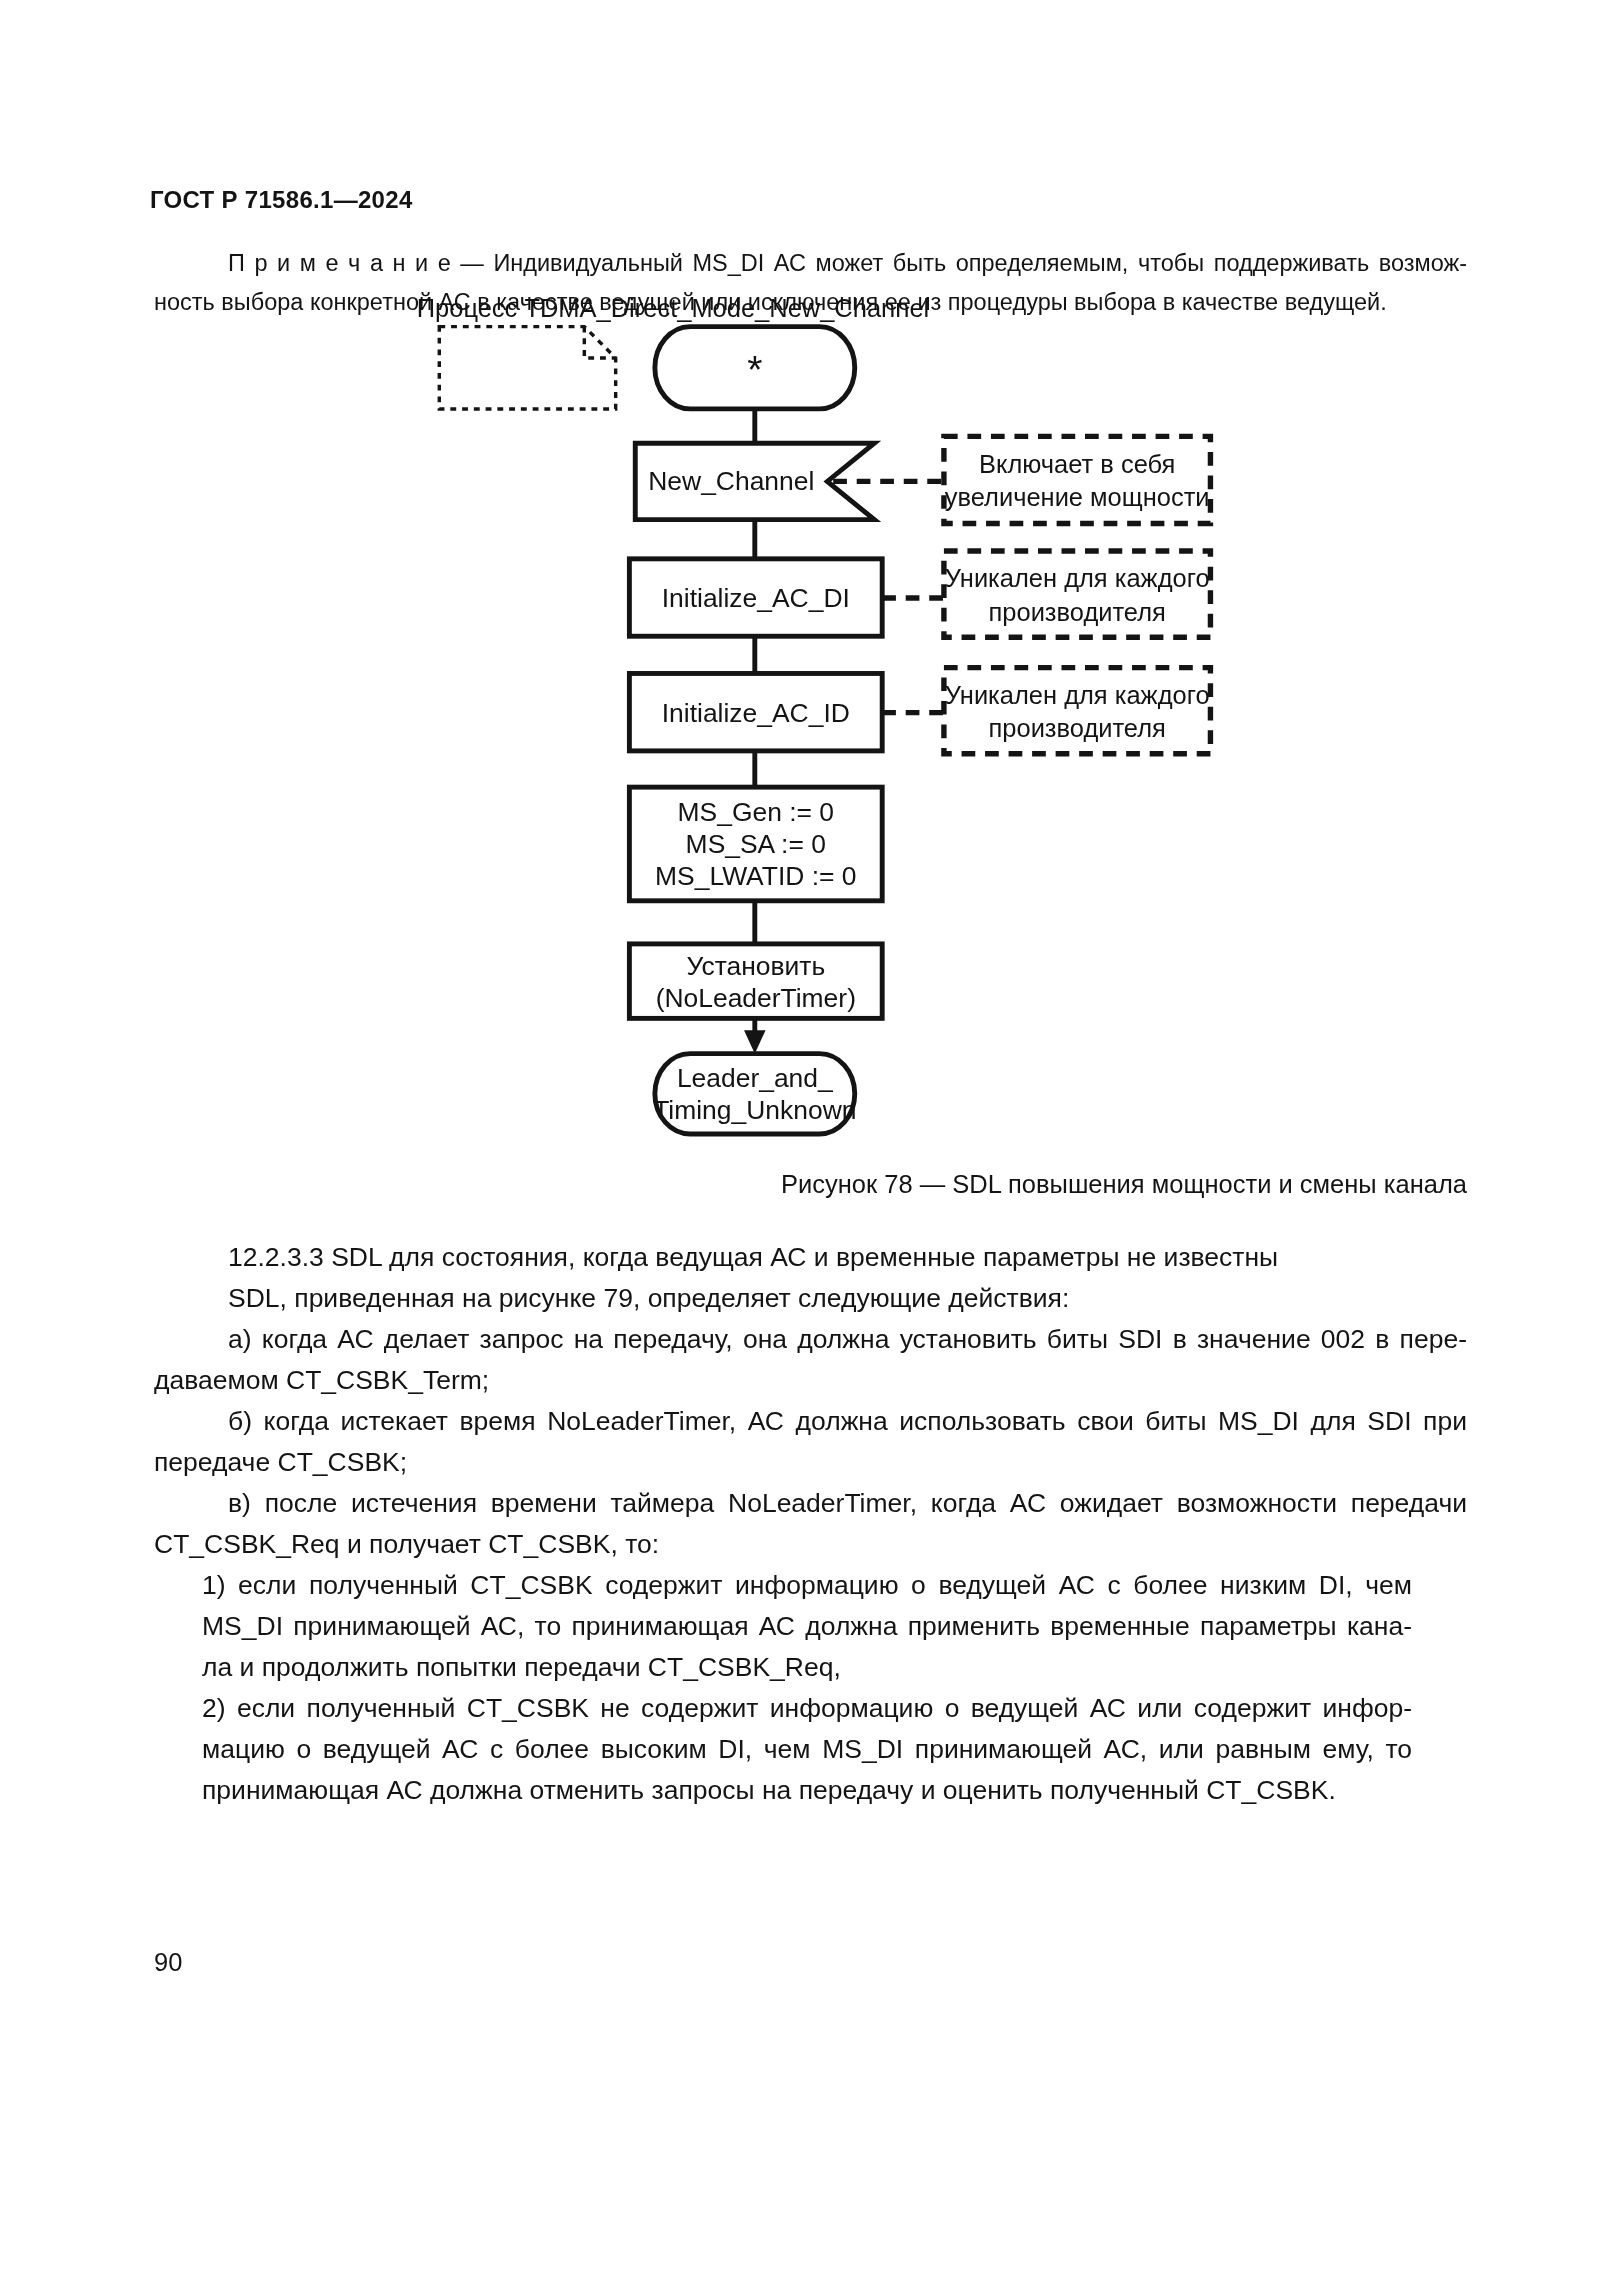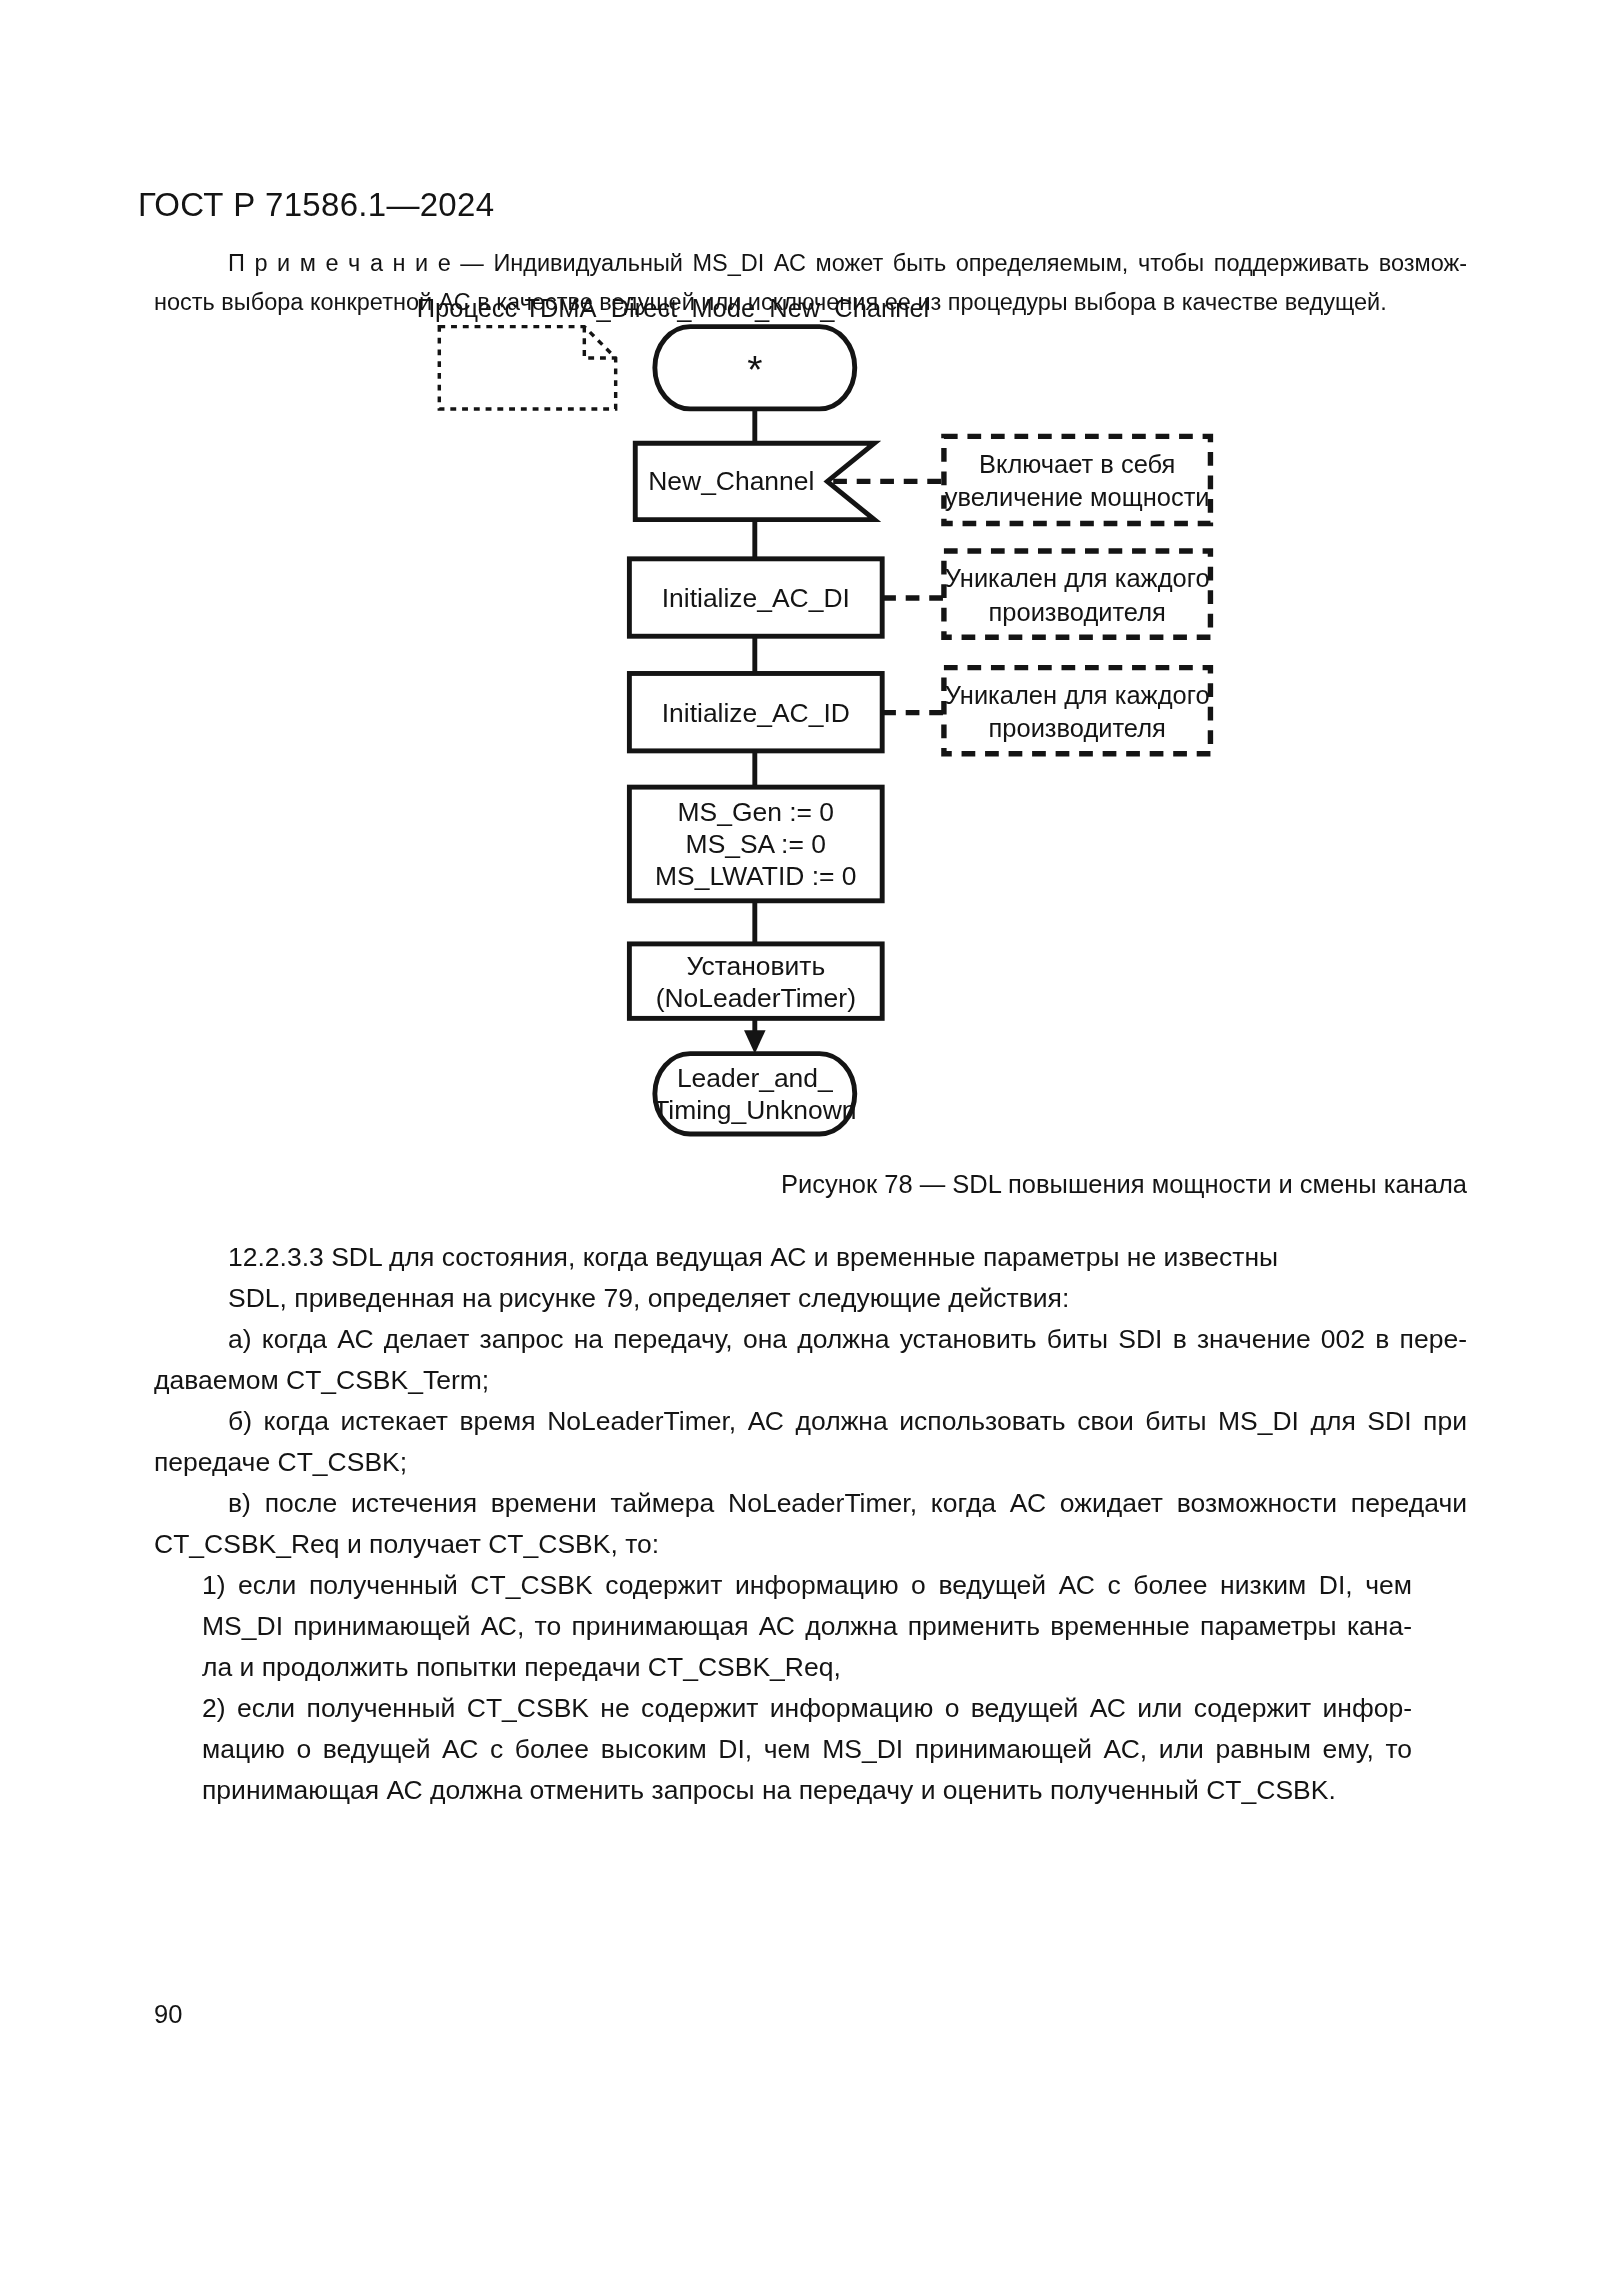--- a/index.html
+++ b/index.html
@@ -2,22 +2,22 @@
 <html lang="ru"><head>
 <meta charset="utf-8">
 <style>
   html,body{margin:0;padding:0;background:#ffffff;}
   body{
     width:1621px;height:2293px;position:relative;overflow:hidden;
     font-family:"Liberation Sans", sans-serif;color:#141414;
     -webkit-font-smoothing:antialiased;
   }
   .doc-header{
-    position:absolute;left:138px;top:186px;
-    font-size:33px;font-weight:normal;letter-spacing:0.3px;white-space:nowrap;
+    position:absolute;left:150px;top:186px;
+    font-size:24px;font-weight:bold;letter-spacing:0.3px;white-space:nowrap;
   }
   .note-block{
     position:absolute;left:154px;top:244px;width:1313px;
     font-size:23.5px;line-height:39px;
   }
   .note-block .tline:first-child{text-indent:74px;}
   .figure-area{
     position:absolute;left:162px;top:294px;width:1313px;height:902px;text-align:center;
   }
   .figure-area svg{display:block;}
@@ -32,21 +32,21 @@
     position:absolute;left:154px;top:1237px;width:1313px;
     font-size:26.5px;line-height:41px;
   }
   .para{width:100%;}
   .para.normal .tline:first-child{text-indent:74px;}
   .para.sub{margin-left:48px;width:1210px;}
   .tline{text-align:justify;text-align-last:justify;}
   .tline.tline-last{text-align-last:left;}
   .heading-line{text-indent:74px;}
   .page-number{
-    position:absolute;left:154px;top:2000px;font-size:25.5px;
+    position:absolute;left:154px;top:1948px;font-size:25.5px;
   }
 </style>
 </head>
 <body>
 
 <div class="doc-header">ГОСТ Р 71586.1—2024</div>
 
 <div class="note-block">
     <div class="tline">П р и м е ч а н и е  — Индивидуальный MS_DI АС может быть определяемым, чтобы поддерживать возмож-</div>
     <div class="tline tline-last">ность выбора конкретной АС в качестве ведущей или исключения ее из процедуры выбора в качестве ведущей.</div>

